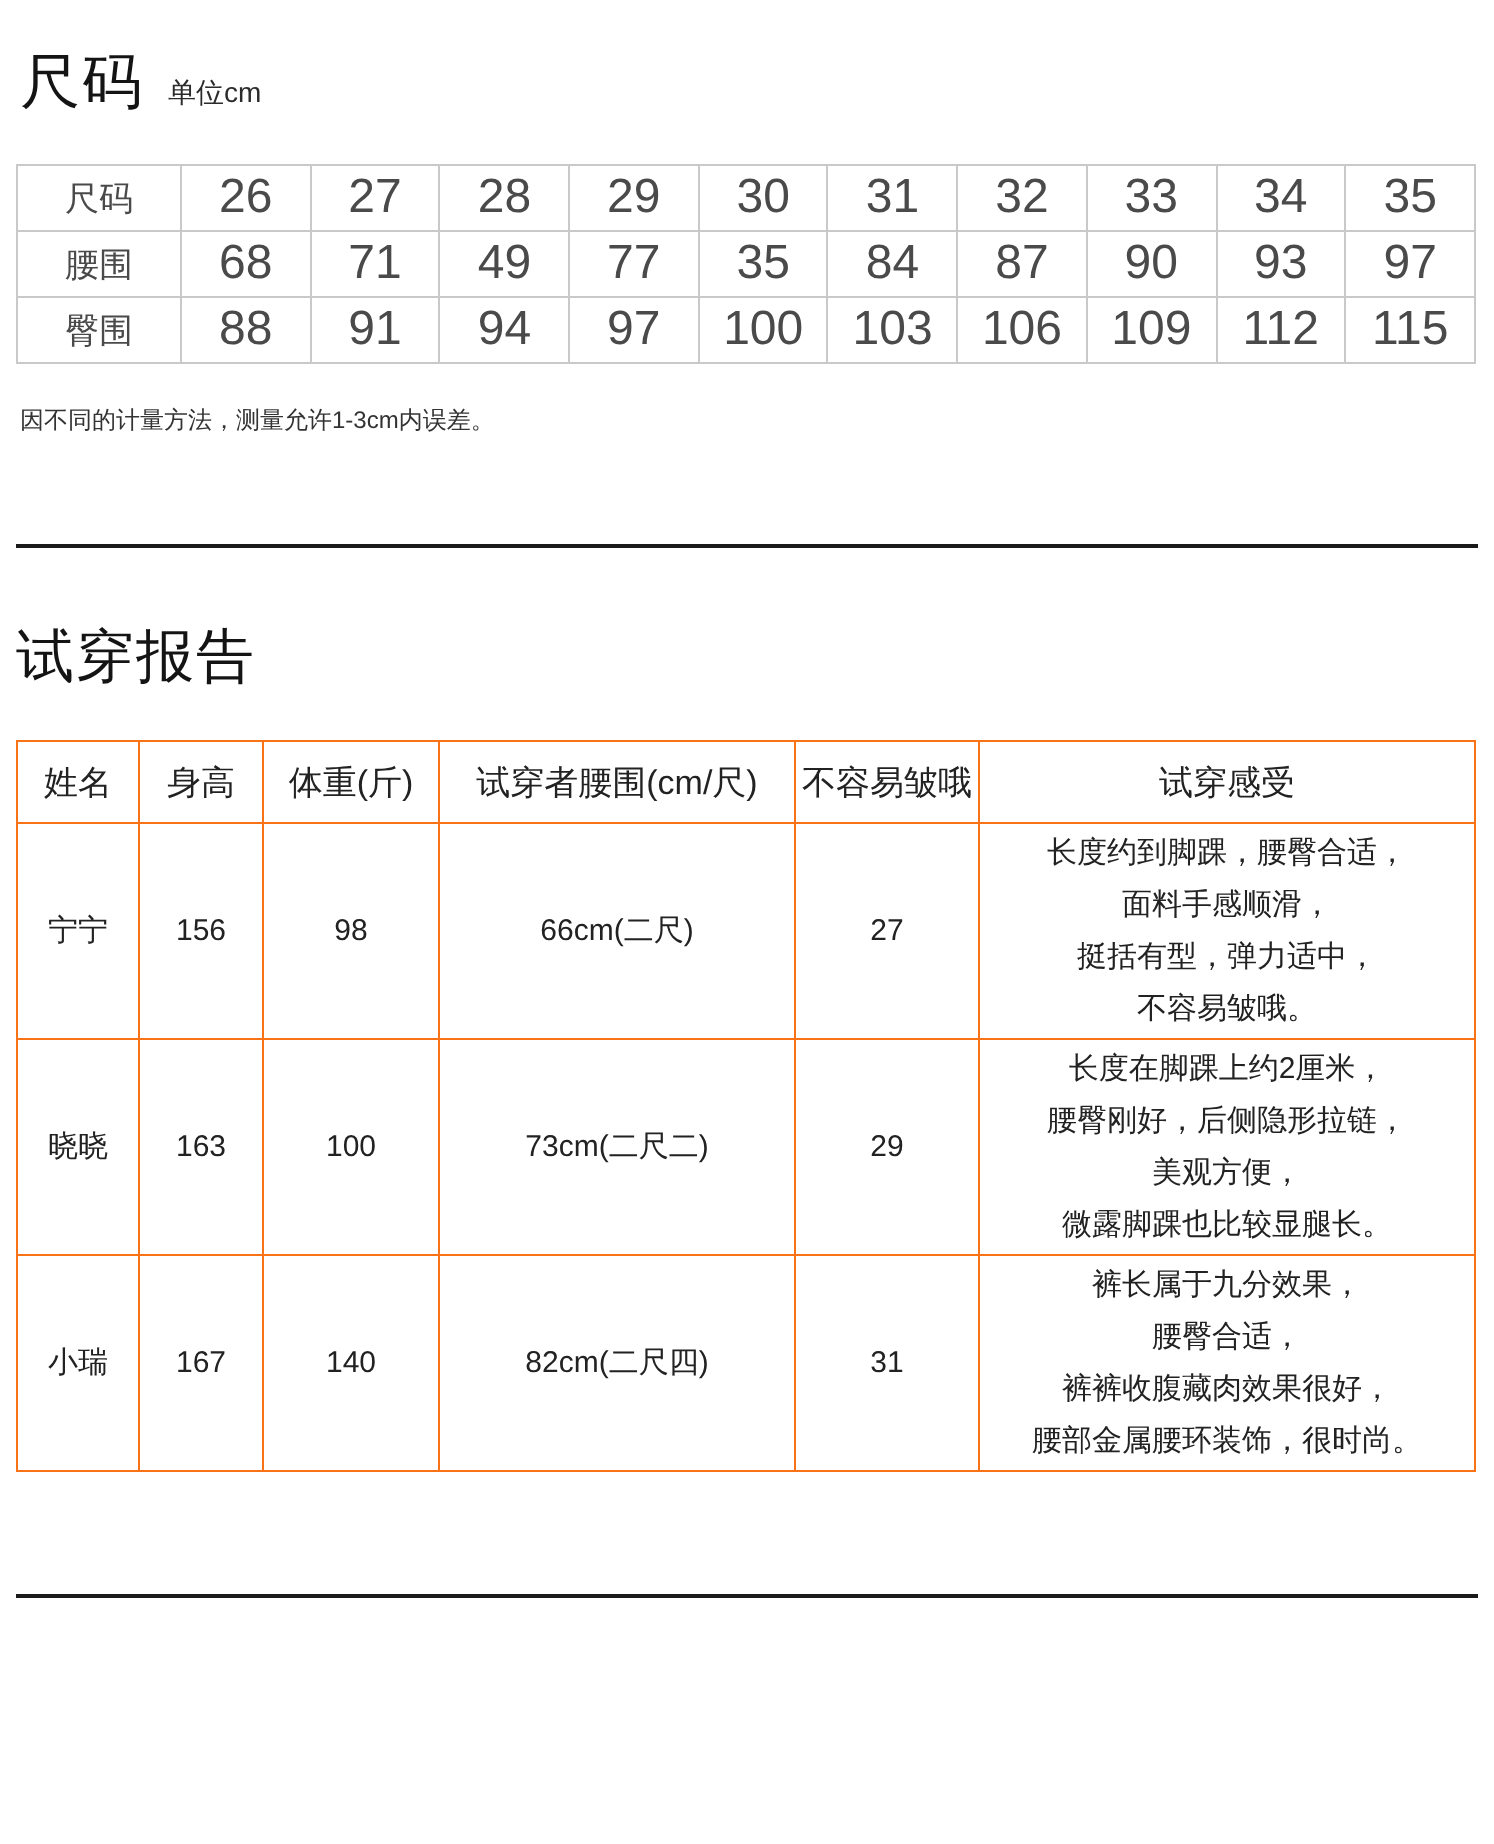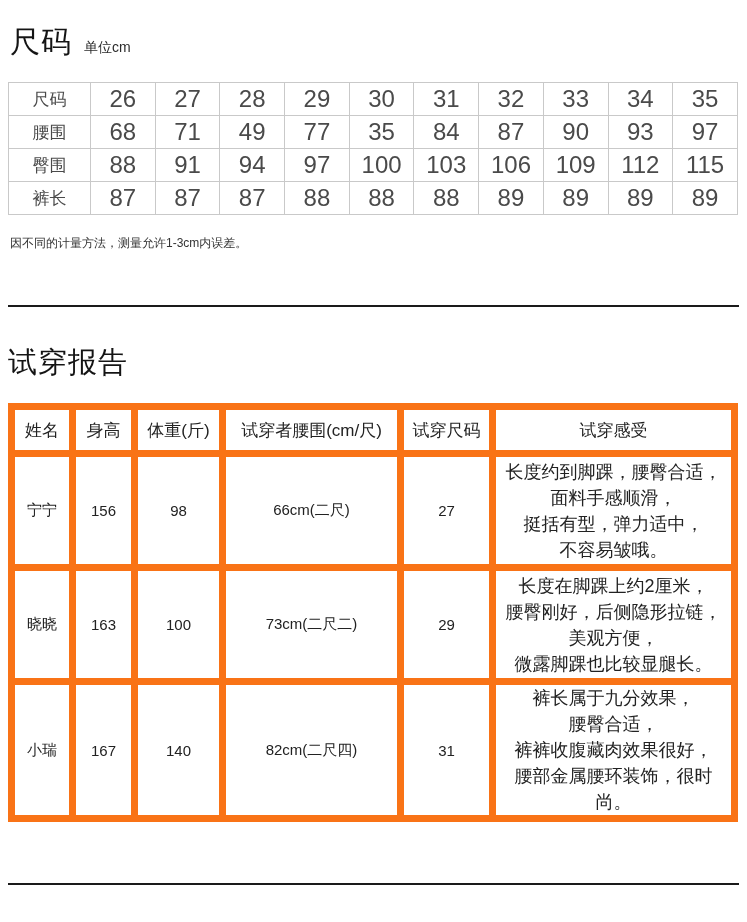--- a/index.html
+++ b/index.html
@@ -43,28 +43,28 @@
   .big-title2 {
     font-size:29px; line-height:38px; font-weight:500;
     color:#141414; letter-spacing:1px;
   }
   
   table.fit-table {
     border-collapse:collapse; table-layout:fixed;
     width:730px; margin:22px 8px 0 8px;
   }
   .fit-table th, .fit-table td {
-    border:7px solid #f97316;
+    border:1px solid #f97316;
     text-align:center; vertical-align:middle;
     font-weight:normal; color:#222; padding:0 2px;
   }
   .fit-table th { height:40px; font-size:17px; }
   .fit-table td { height:107px; font-size:15px; }
   .fit-table td.feedback {
-    font-size:18px; line-height:26px; white-space:pre-line;
+    font-size:15px; line-height:26px; white-space:pre-line;
   }
   .bottom-divider {
     height:2px; background:#1a1a1a;
     margin:61px 8px 0 8px;
   }
 </style>
 </head>
 <body>
 
 <div class="section-header">
@@ -119,33 +119,20 @@
       <td>91</td>
       <td>94</td>
       <td>97</td>
       <td>100</td>
       <td>103</td>
       <td>106</td>
       <td>109</td>
       <td>112</td>
       <td>115</td>
     </tr>
-    <tr>
-      <td class="row-label">裤长</td>
-      <td>87</td>
-      <td>87</td>
-      <td>87</td>
-      <td>88</td>
-      <td>88</td>
-      <td>88</td>
-      <td>89</td>
-      <td>89</td>
-      <td>89</td>
-      <td>89</td>
-    </tr>
   </tbody>
 </table>
 
 <div class="note-text">因不同的计量方法，测量允许1-3cm内误差。</div>
 
 <div class="divider"></div>
 
 <div class="fit-title-wrap">
   <span class="big-title2">试穿报告</span>
 </div>
@@ -158,21 +145,21 @@
     <col style="width:178px">
     <col style="width:92px">
     <col>
   </colgroup>
   <thead>
     <tr>
       <th>姓名</th>
       <th>身高</th>
       <th>体重(斤)</th>
       <th>试穿者腰围(cm/尺)</th>
-      <th>试穿尺码</th>
+      <th>不容易皱哦</th>
       <th>试穿感受</th>
     </tr>
   </thead>
   <tbody>
     <tr>
       <td>宁宁</td>
       <td>156</td>
       <td>98</td>
       <td>66cm(二尺)</td>
       <td>27</td>

